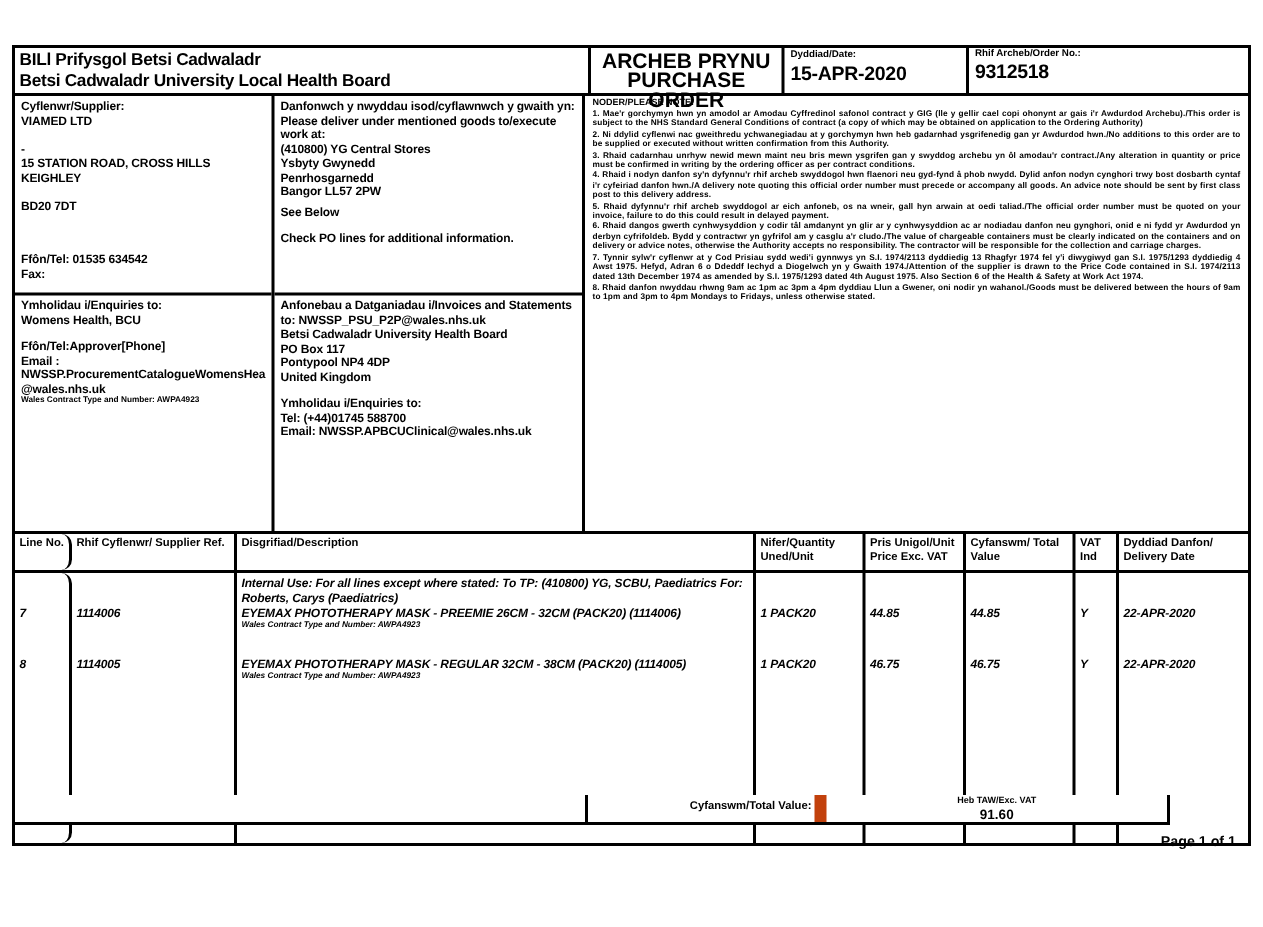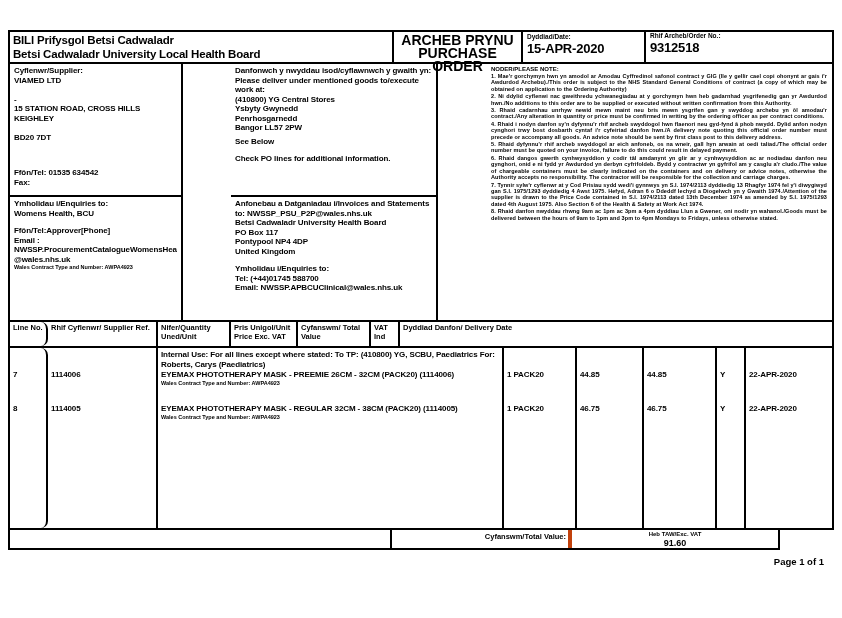--- a/index.html
+++ b/index.html
@@ -11,48 +11,48 @@
   .hdr{height:32px;border-bottom:2px solid #000;}
   .h-titles{width:382px;padding:2px 2px 0 3px;box-sizing:border-box;}
   .h-titles div{font-size:11.5px;line-height:13.5px;letter-spacing:-0.2px;}
   .h-po{width:129px;border-left:2px solid #000;text-align:center;padding-top:2px;box-sizing:border-box;}
   .h-po div{font-size:14px;line-height:13px;}
   .h-small-label{font-size:6.5px;line-height:8px;}
   .h-big-val{font-size:13px;line-height:15px;letter-spacing:-0.2px;}
   .h-date{width:123px;border-left:2px solid #000;padding:1px 0 0 4px;box-sizing:border-box;}
   .h-order{flex:1;border-left:2px solid #000;padding:0 0 0 4px;box-sizing:border-box;}
   
-  .info{height:258px;border-bottom:2px solid #000;gap:48px;}
+  .info{height:292px;border-bottom:2px solid #000;}
   .col-a{width:173px;border-right:2px solid #000;display:flex;flex-direction:column;box-sizing:border-box;}
   .col-b{width:207px;border-right:2px solid #000;display:flex;flex-direction:column;box-sizing:border-box;}
   .col-c{flex:1;padding:2px 5px;box-sizing:border-box;}
   .cell-top{height:133px;border-bottom:2px solid #000;padding:2px 4px;box-sizing:border-box;}
   .cell-bot{flex:1;padding:2px 4px;box-sizing:border-box;}
   .t8{font-size:8px;line-height:9.5px;letter-spacing:-0.1px;}
   .t8 .tline{min-height:9.5px;}
   .tiny{font-size:5.5px;line-height:6.5px;letter-spacing:0;}
   .gap4{height:4px;} .gap8{height:8px;} .gap26{height:26px;}
   
   .notes-title{font-size:6px;line-height:7px;}
   .note{font-size:5.5px;line-height:6.4px;text-align:justify;letter-spacing:0.1px;margin:0 0 1px 0;}
   
   .thead{height:26px;border-bottom:2px solid #000;}
   .thead .c{font-size:7.5px;line-height:8.6px;padding:2px 2px 0 3px;box-sizing:border-box;border-right:2px solid #000;}
   .tbody{height:180px;position:relative;}
-  .tbody .c{position:relative;border-right:2px solid #000;box-sizing:border-box;}
+  .tbody .c{position:relative;border-right:2px solid #000;box-sizing:border-box;font-style:italic;}
   .c:last-child{border-right:none!important;}
   .w-line{width:38px;border-radius:7px;} .w-ref{width:110px;} .w-desc{width:346px;} .w-qty{width:73px;}
   .w-price{width:67px;} .w-total{width:73px;} .w-vat{width:29px;} .w-del{flex:1;}
   .bi{position:absolute;left:3px;right:2px;font-size:8px;line-height:9.5px;letter-spacing:-0.1px;}
   .bi .tiny{margin-top:0.5px;}
   .top-note{top:2px;} .top-r1{top:22px;} .top-r2{top:56px;}
   
   .totalbar{position:absolute;left:8px;top:530px;width:772px;height:20px;border:2px solid #000;border-top:none;box-sizing:border-box;display:flex;background:#fff;}
   .tb-spacer{width:382px;border-right:2px solid #000;box-sizing:border-box;}
-  .tb-label{width:180px;border-right:4px solid #c2410c;box-sizing:border-box;text-align:right;font-size:7.5px;line-height:9px;padding:2px 2px 0 0;}
+  .tb-label{width:159px;border-right:8px solid #c2410c;box-sizing:border-box;text-align:right;font-size:7.5px;line-height:9px;padding:2px 2px 0 0;}
   .tb-value{flex:1;text-align:center;padding-top:1px;}
   .tb-net-label{font-size:6px;line-height:7px;}
   .tb-net-value{font-size:9px;line-height:10px;}
   .pageno{position:absolute;right:18px;top:556px;font-size:9.5px;}
 </style>
 </head>
 <body>
 
 <div class="page">
   <div class="doc">
@@ -140,20 +140,21 @@
         <p class="note">5. Rhaid dyfynnu'r rhif archeb swyddogol ar eich anfoneb, os na wneir, gall hyn arwain at oedi taliad./The official order number must be quoted on your invoice, failure to do this could result in delayed payment.</p>
         <p class="note">6. Rhaid dangos gwerth cynhwysyddion y codir tâl amdanynt yn glir ar y cynhwysyddion ac ar nodiadau danfon neu gynghori, onid e ni fydd yr Awdurdod yn derbyn cyfrifoldeb. Bydd y contractwr yn gyfrifol am y casglu a'r cludo./The value of chargeable containers must be clearly indicated on the containers and on delivery or advice notes, otherwise the Authority accepts no responsibility. The contractor will be responsible for the collection and carriage charges.</p>
         <p class="note">7. Tynnir sylw'r cyflenwr at y Cod Prisiau sydd wedi'i gynnwys yn S.I. 1974/2113 dyddiedig 13 Rhagfyr 1974 fel y'i diwygiwyd gan S.I. 1975/1293 dyddiedig 4 Awst 1975. Hefyd, Adran 6 o Ddeddf Iechyd a Diogelwch yn y Gwaith 1974./Attention of the supplier is drawn to the Price Code contained in S.I. 1974/2113 dated 13th December 1974 as amended by S.I. 1975/1293 dated 4th August 1975. Also Section 6 of the Health &amp; Safety at Work Act 1974.</p>
         <p class="note">8. Rhaid danfon nwyddau rhwng 9am ac 1pm ac 3pm a 4pm dyddiau Llun a Gwener, oni nodir yn wahanol./Goods must be delivered between the hours of 9am to 1pm and 3pm to 4pm Mondays to Fridays, unless otherwise stated.</p>
       </div>
     </div>
 
     <div class="row thead">
       <div class="c w-line">Line No.</div>
       <div class="c w-ref">Rhif Cyflenwr/ Supplier Ref.</div>
+      <div class="c w-desc">Disgrifiad/Description</div>
       <div class="c w-qty">Nifer/Quantity Uned/Unit</div>
       <div class="c w-price">Pris Unigol/Unit Price Exc. VAT</div>
       <div class="c w-total">Cyfanswm/ Total Value</div>
       <div class="c w-vat">VAT Ind</div>
       <div class="c w-del" style="border-right:none;">Dyddiad Danfon/ Delivery Date</div>
     </div>
 
     <div class="row tbody">
       <div class="c w-line">
         <div class="bi top-r1">7</div>

